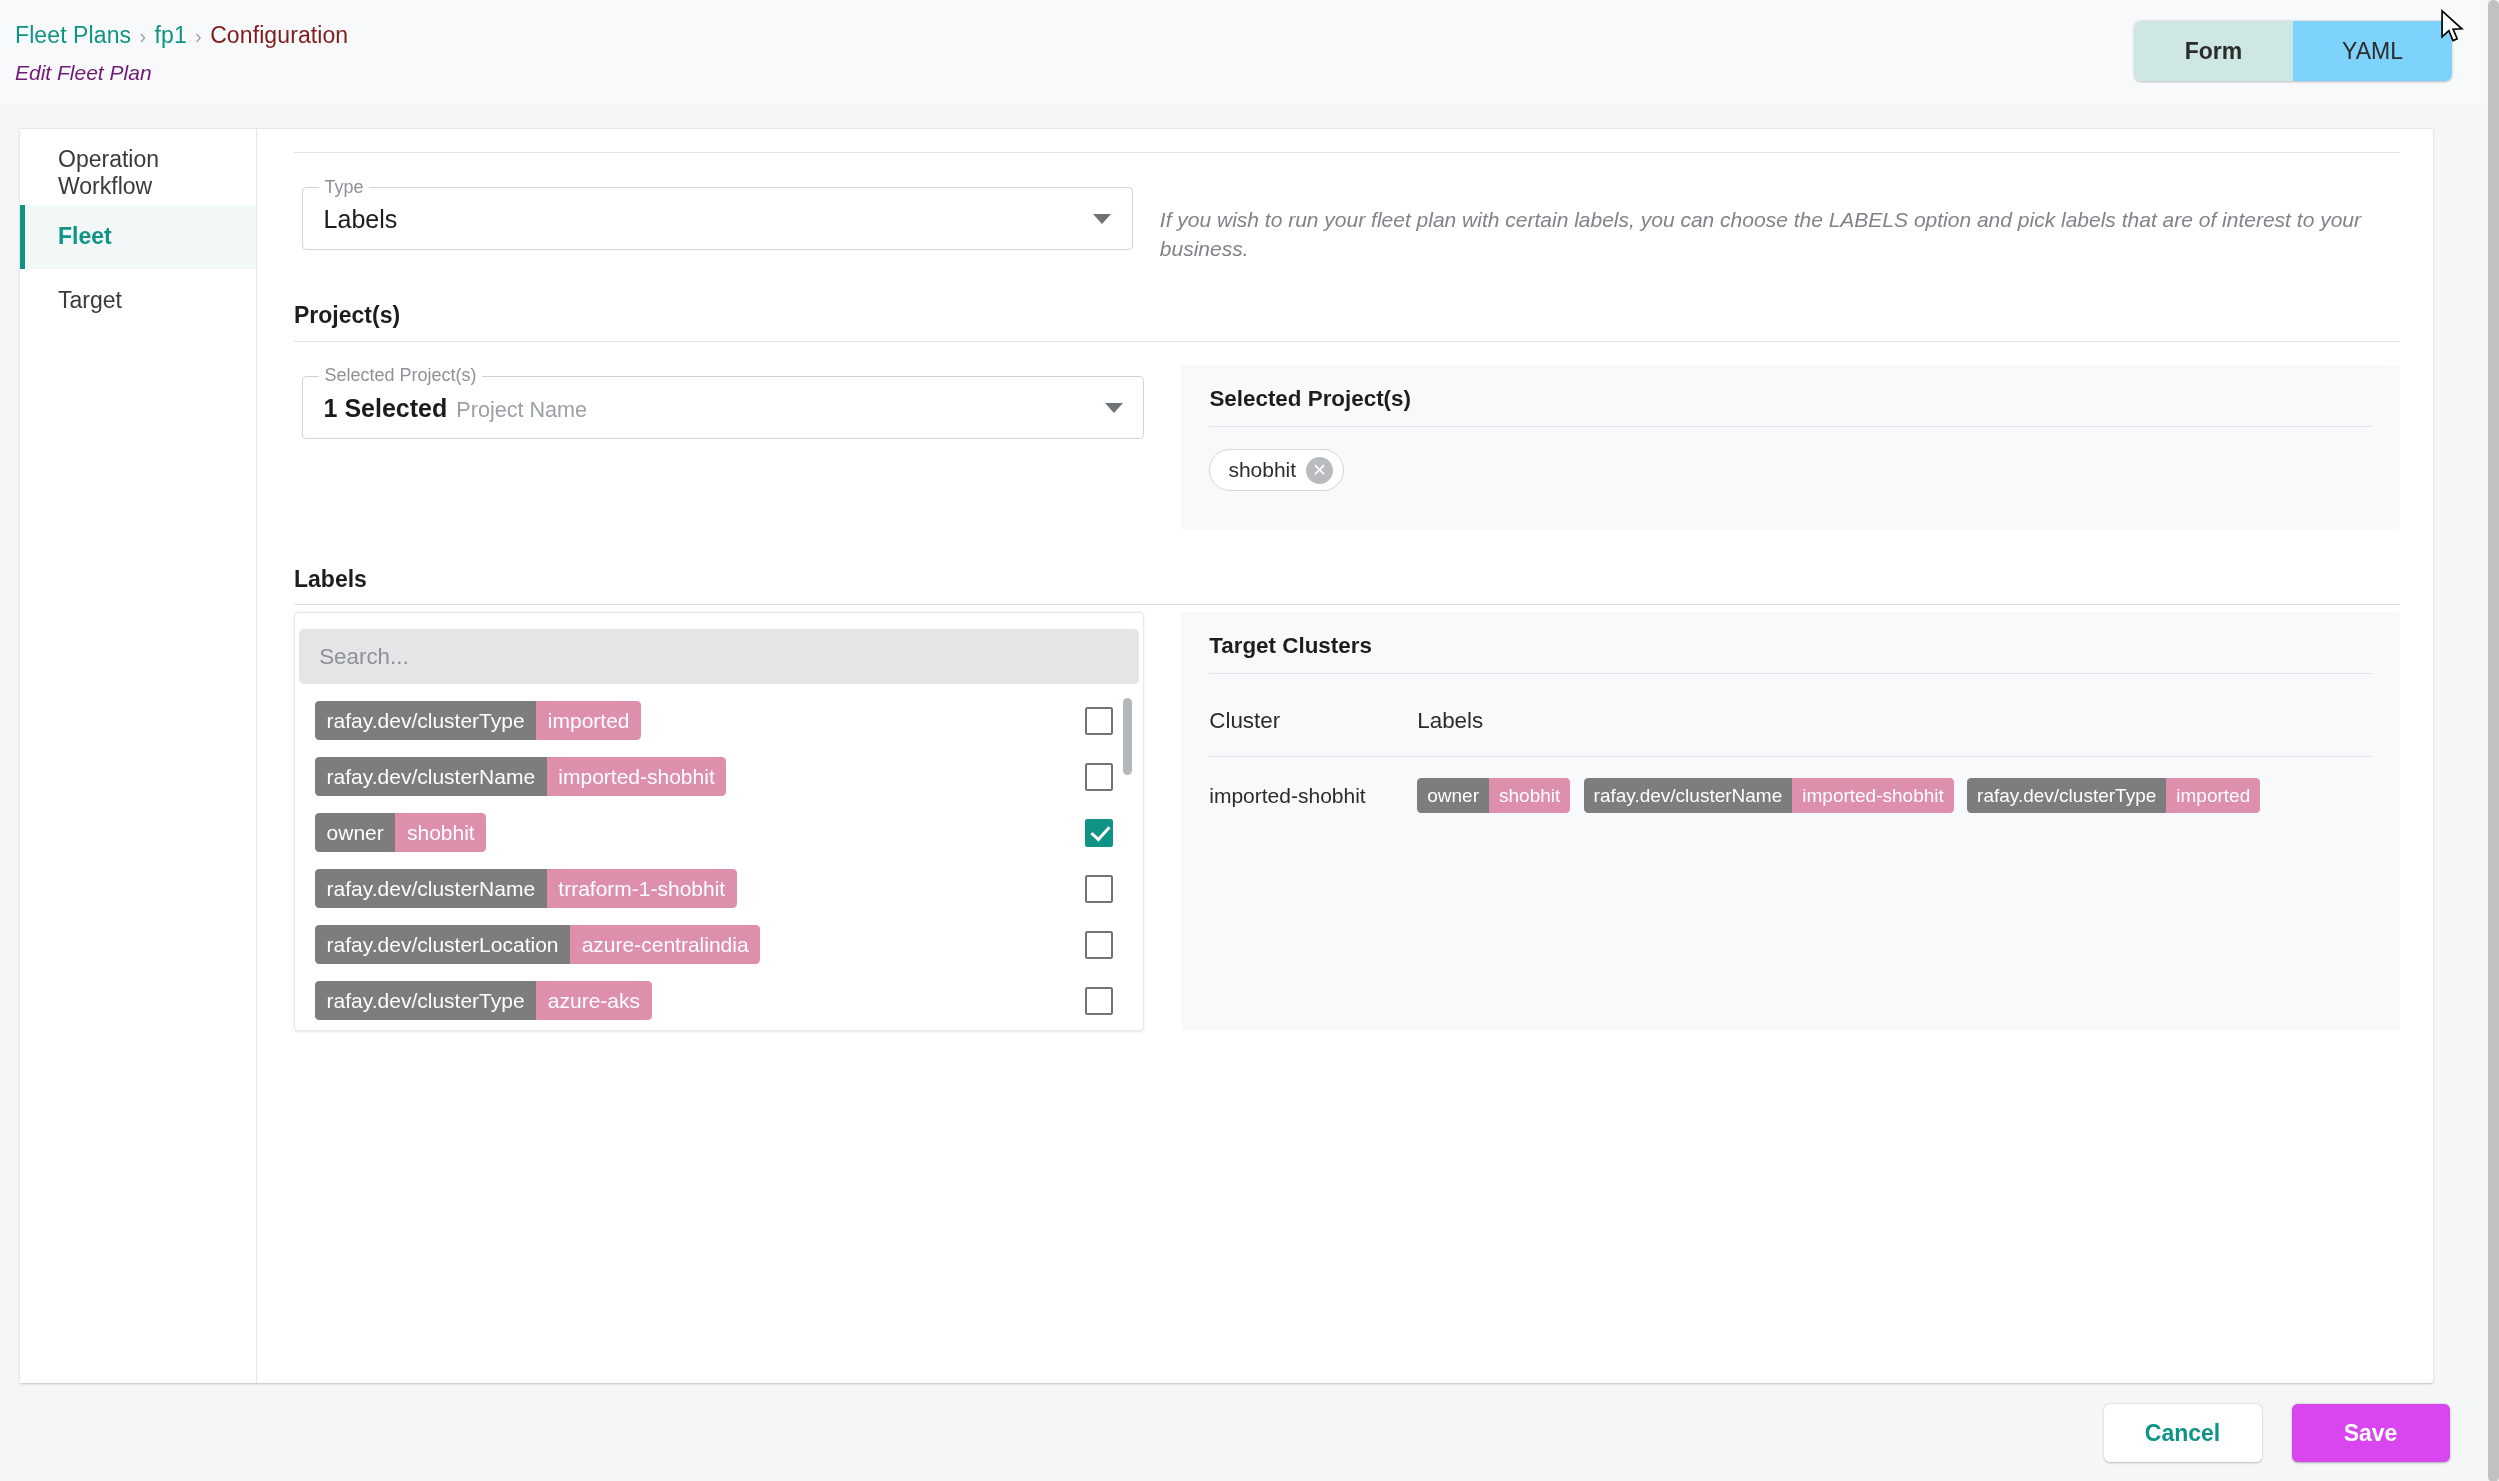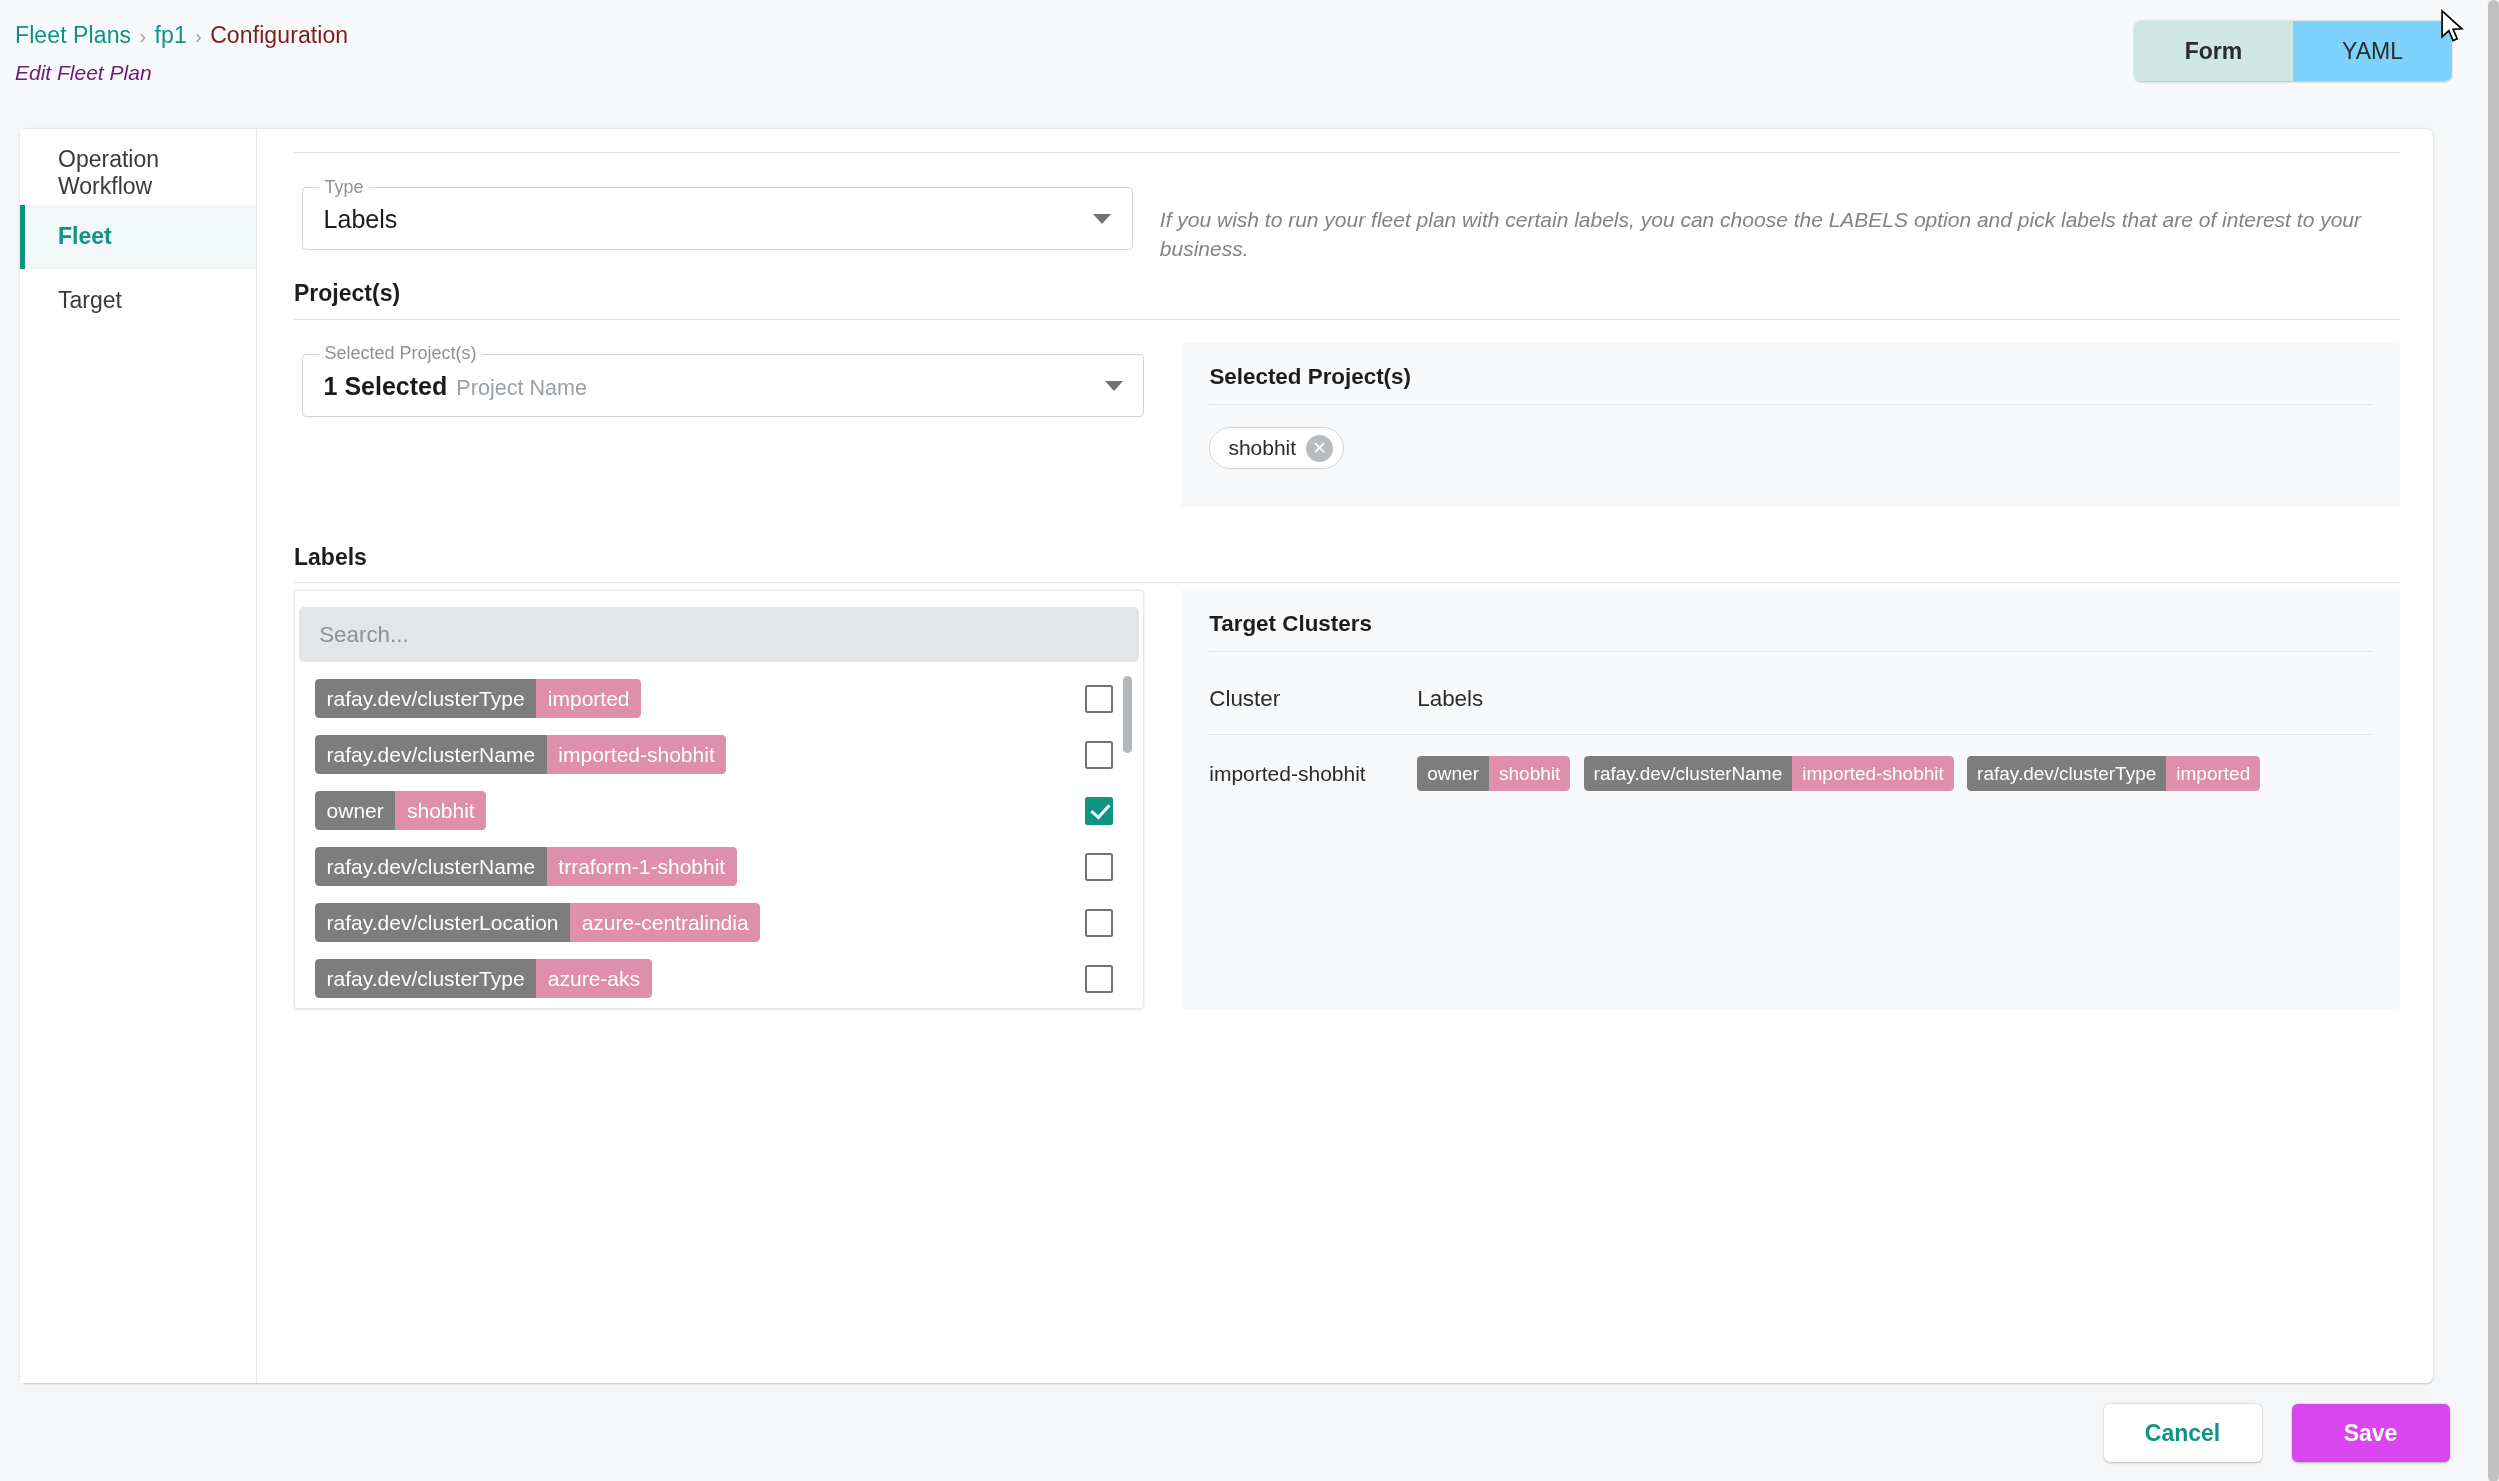--- a/index.html
+++ b/index.html
@@ -22,21 +22,21 @@
 
   .seg { position: absolute; right: 35px; top: 21px; display: flex;
          border-radius: 6.6px; overflow: hidden; background: #ffffff;
          box-shadow: 0 0.8px 2.5px rgba(0,0,0,.16), 0 0.8px 1.7px rgba(0,0,0,.10); }
   .seg .opt { width: 159px; height: 60px; display: flex; align-items: center; justify-content: center;
               font-size: 23px; color: #2c2c2c; background: #7dd3fc; cursor: pointer; }
   .seg .opt.active { background: #cfe7e3; font-weight: bold; }
 
   
   .card { position: absolute; left: 20px; top: 129px; width: 2413px; height: 1254px;
-          background: #ffffff; border-radius: 7px;
+          background: #ffffff; border-radius: 2px;
           box-shadow: 0 0.8px 2.5px rgba(0,0,0,.12), 0 0.8px 1.7px rgba(0,0,0,.10); display: flex; }
 
   .sidenav { width: 237px; flex: 0 0 237px; border-right: 0.8px solid #e4e7e9; padding-top: 11.6px; background: #fff; }
   .navitem { height: 64px; display: flex; align-items: center; padding-left: 33px;
              font-size: 23px; color: #3a3a3a; cursor: pointer; border-left: 5px solid transparent; }
   .navitem.active { background: #f2f7f7; color: #0e9384; font-weight: bold; border-left-color: #0e9384; }
 
   .content { flex: 1; padding: 23px 33px 0 37px; position: relative; overflow: hidden; }
 
   .sect-title { font-size: 23px; font-weight: bold; color: #1d1d1d; padding-bottom: 11.6px; }
@@ -159,21 +159,21 @@
             <div class="flabel">Type</div>
             <div class="fvalue">
               <span>Labels</span>
             </div>
             <div class="caret"></div>
           </div>
           <div class="helper">If you wish to run your fleet plan with certain labels, you can choose the LABELS option and pick labels that are of interest to your business.</div>
         </div>
       </div>
 
-      <div style="margin-top:17px">
+      <div style="margin-top:39px">
         <div class="sect-title">Project(s)</div>
         <div class="sect-rule"></div>
         <div class="row">
           <div class="field">
             <div class="outline"></div>
             <div class="flabel">Selected Project(s)</div>
             <div class="fvalue">
               <span class="strong">1 Selected</span>
               <span class="ph">Project Name</span>
             </div>

